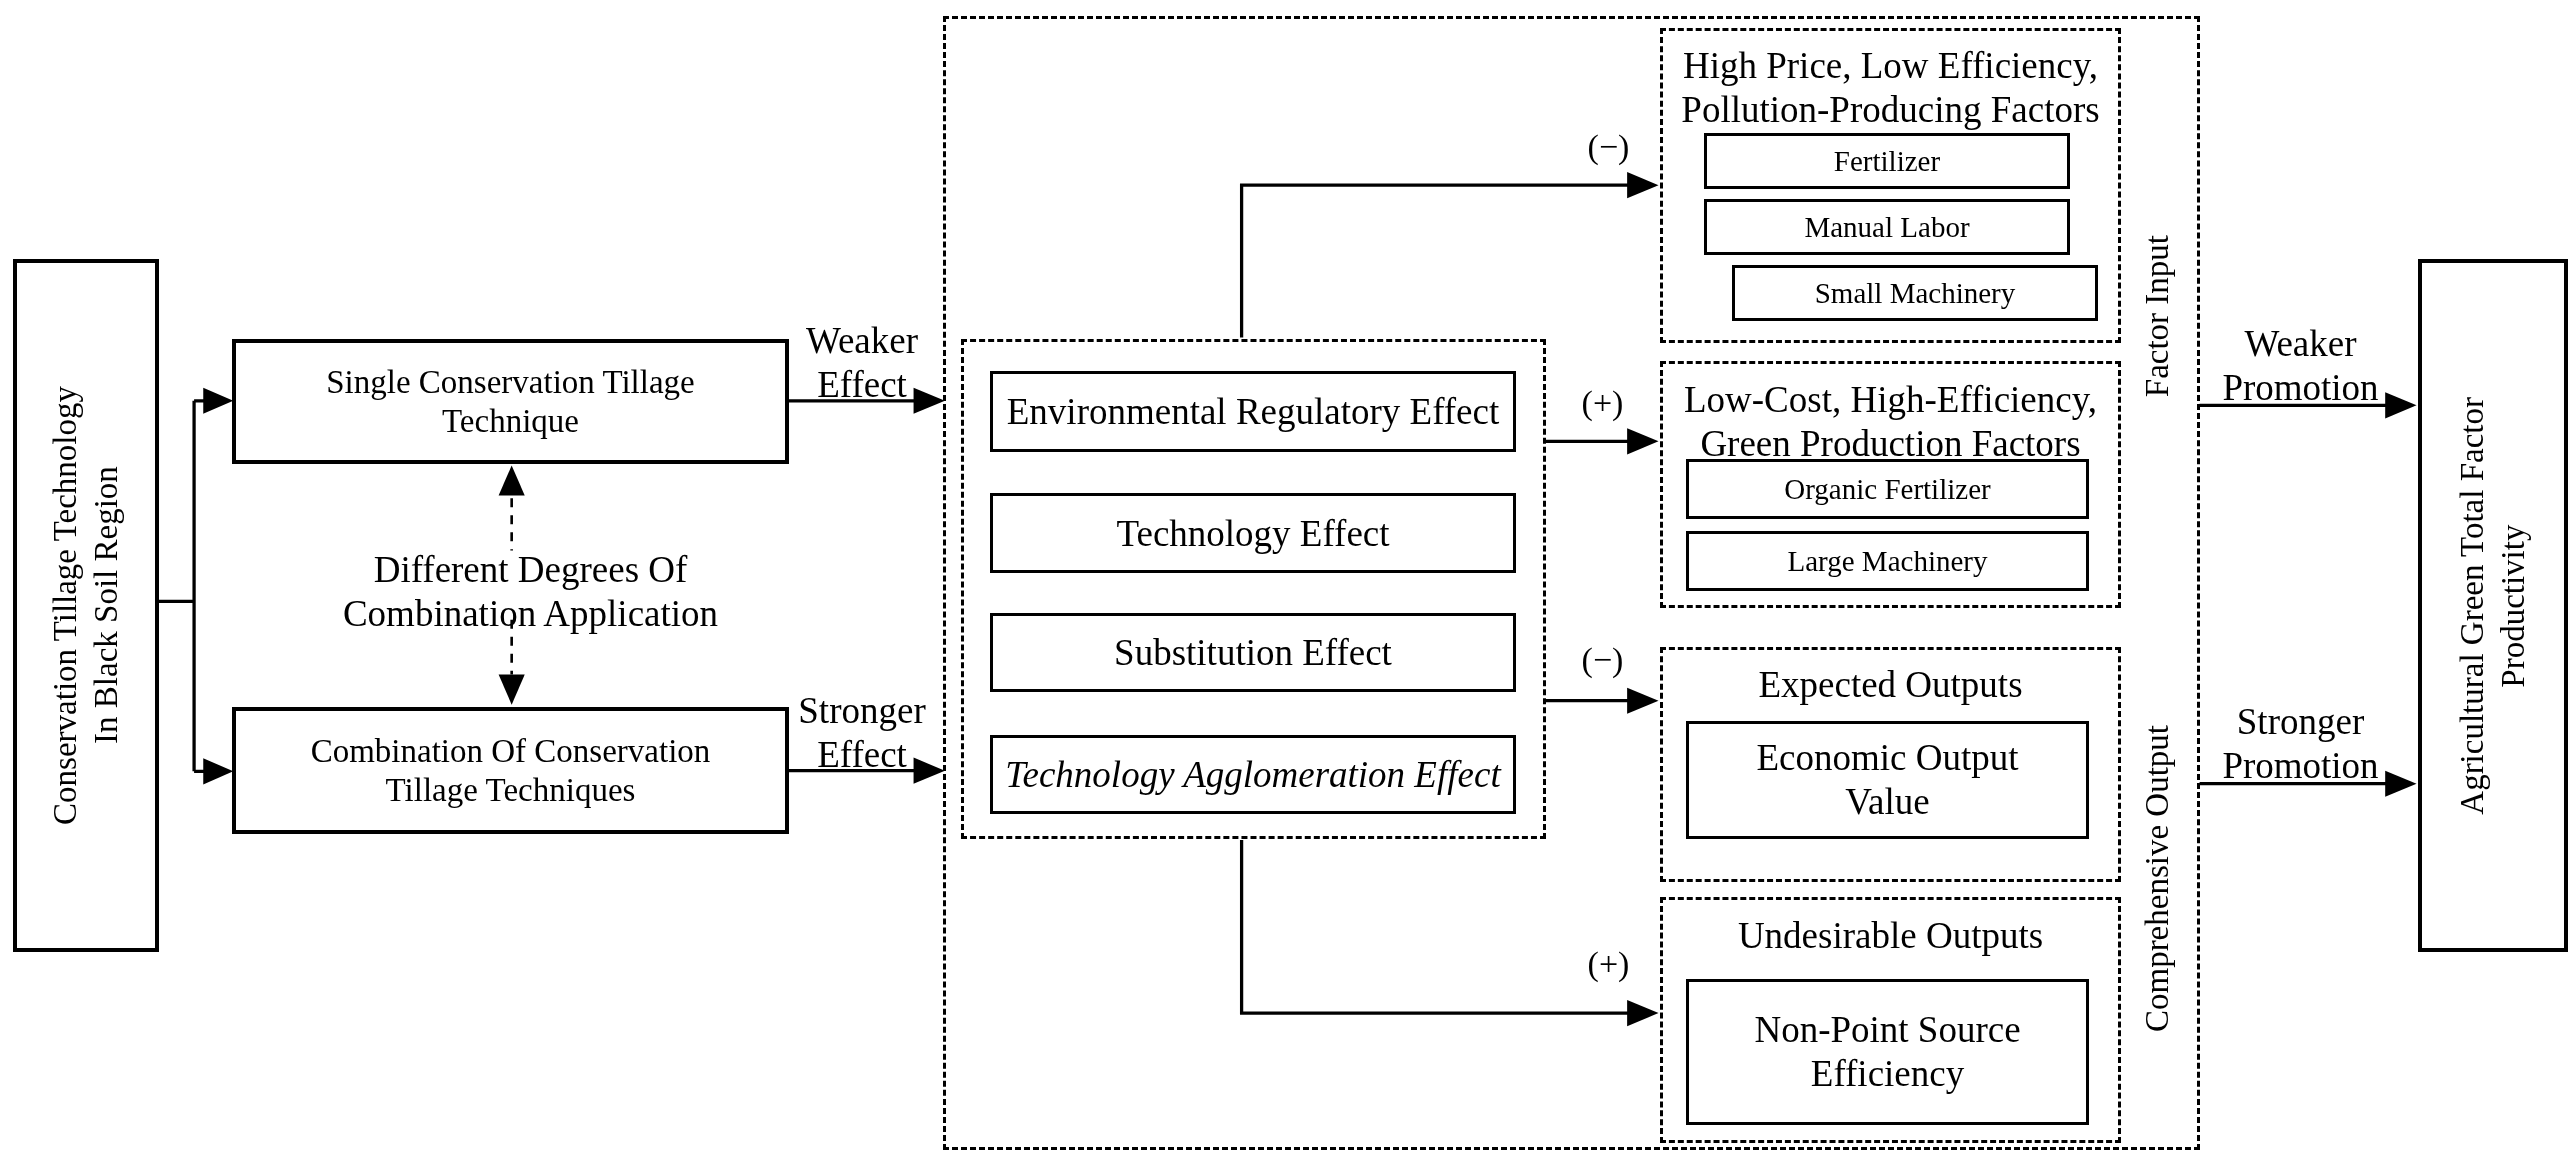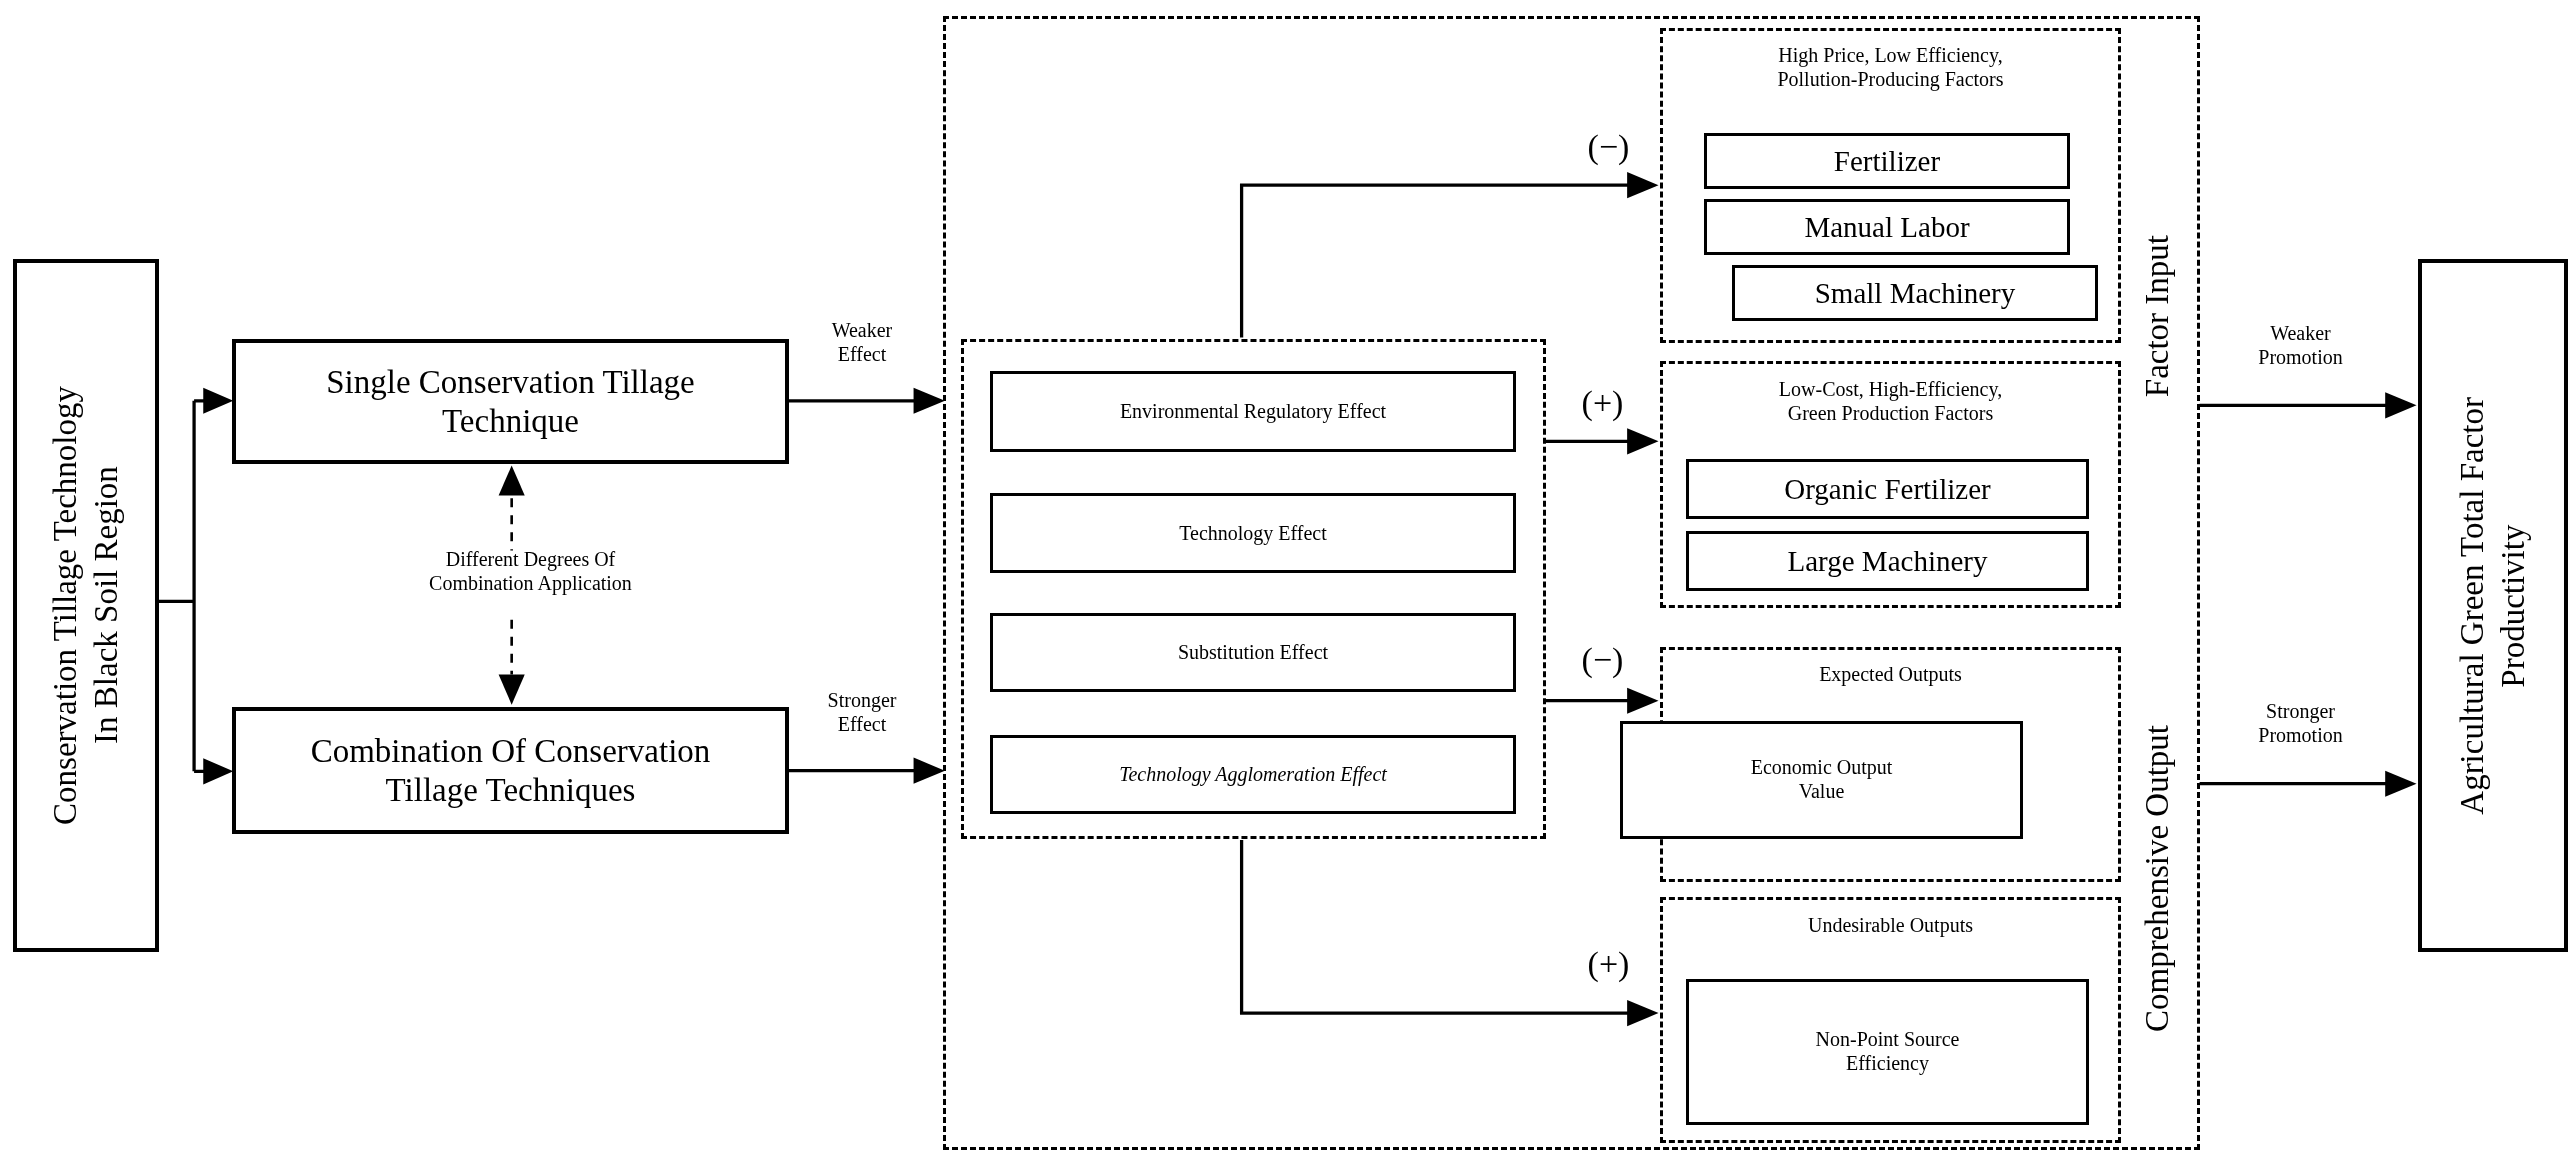--- a/index.html
+++ b/index.html
@@ -18,21 +18,21 @@
     display:flex;align-items:center;justify-content:center;
     text-align:center;
   }
   .b6{border-width:3.9px;}
   .dashedbox{border:3.9px dashed #000;background:transparent;}
   .d5{border-width:3.3px;}
   .lines{line-height:1.18;text-align:center;}
   .vtext{writing-mode:vertical-rl;transform:rotate(180deg);text-align:center;line-height:1.25;}
   .cflex{display:flex;align-items:center;justify-content:center;}
   .f44{font-size:29px;}
-  .f46{font-size:20px;}
+  .f46{font-size:37px;}
   .f48{font-size:33px;}
   .f50{font-size:33px;}
   .f52{font-size:34px;}
   svg{display:block;}
 </style>
 </head>
 <body>
 
 <div id="canvas">
 
@@ -169,21 +169,21 @@
   </div>
   <div class="abs solidbox b6" style="left:1686px;top:459px;width:403px;height:60px;">
     <div class="f44">Organic Fertilizer</div>
   </div>
   <div class="abs solidbox b6" style="left:1686px;top:531px;width:403px;height:60px;">
     <div class="f44">Large Machinery</div>
   </div>
 
   <div class="abs dashedbox d5" style="left:1660px;top:647px;width:461px;height:235px;"></div>
   <div class="abs lines f46" style="left:1660px;top:663px;width:461px;">Expected Outputs</div>
-  <div class="abs solidbox b6" style="left:1620px;top:721px;width:403px;height:118px;">
+  <div class="abs solidbox b6" style="left:1686px;top:721px;width:403px;height:118px;">
     <div class="lines f46">
       <div>Economic Output</div>
       <div>Value</div>
     </div>
   </div>
 
   <div class="abs dashedbox d5" style="left:1660px;top:897px;width:461px;height:246px;"></div>
   <div class="abs lines f46" style="left:1660px;top:914px;width:461px;">Undesirable Outputs</div>
   <div class="abs solidbox b6" style="left:1686px;top:979px;width:403px;height:146px;">
     <div class="lines f46">

